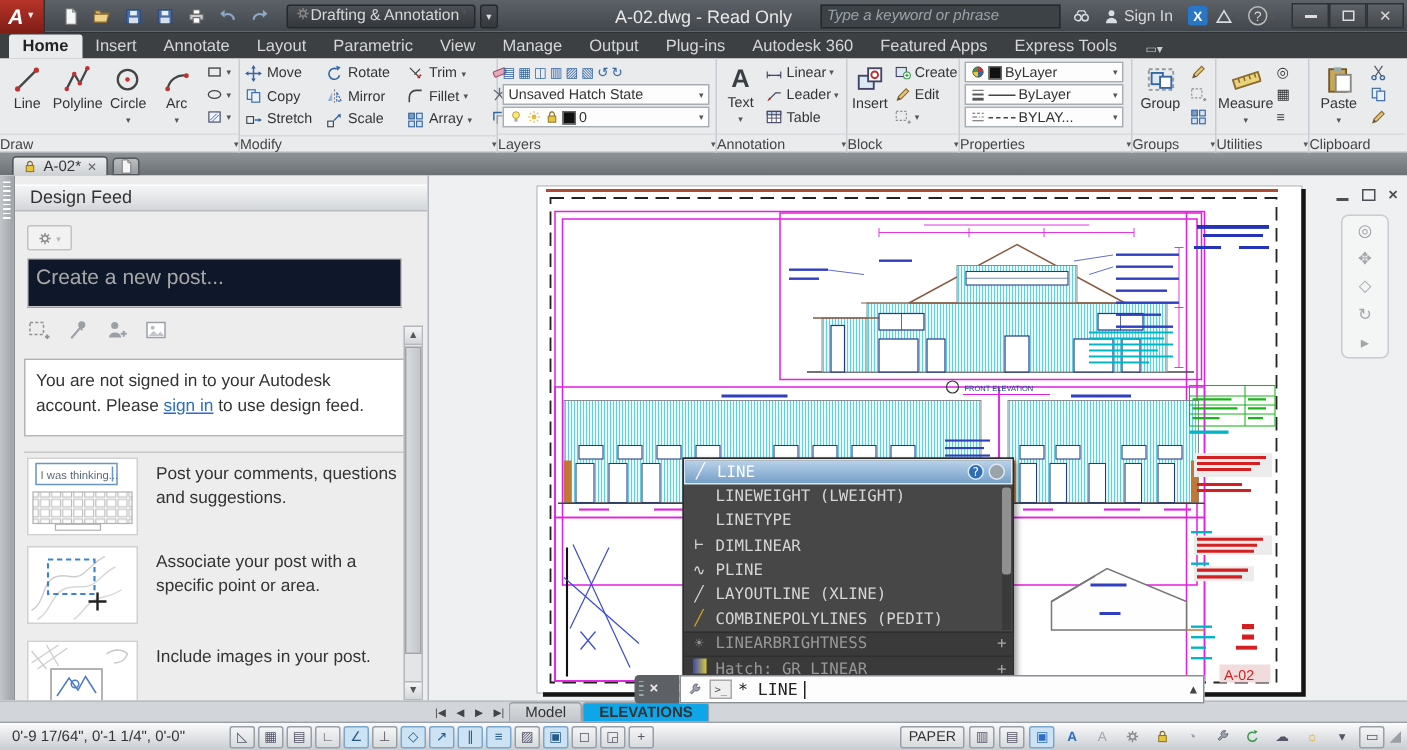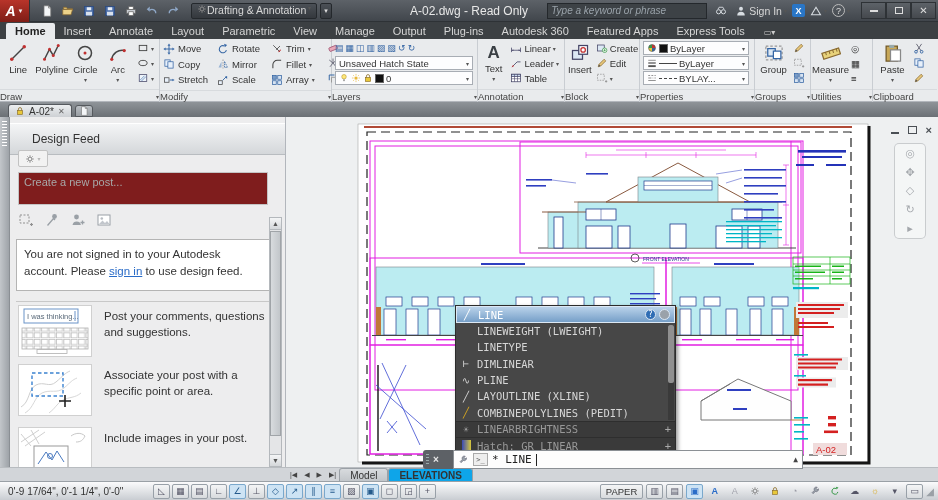--- a/index.html
+++ b/index.html
@@ -52,23 +52,23 @@
 .hdash{flex:1;height:0;border-top:1px dashed #444}
 
 #filetabs{position:absolute;left:0;top:102px;width:938px;height:15px;background:linear-gradient(#8f9499,#6b7075);display:flex;align-items:flex-end;padding-left:8px;gap:3px}
 .ftab{height:13px;background:linear-gradient(#eceef0,#cdd0d4);border:1px solid #55595e;border-bottom:none;border-radius:3px 3px 0 0;display:flex;align-items:center;gap:4px;padding:0 6px;font-size:10px;color:#333}
 .ftab .fx{color:#666;font-size:8px}
 .fplus{width:18px;height:12px;background:linear-gradient(#b9bec3,#989da2);border:1px solid #55595e;border-radius:3px 3px 0 0;display:flex;align-items:center;justify-content:center;font-size:8px;color:#3a5}
 
 #palette{position:absolute;left:0;top:117px;width:285px;height:350px;background:#ededee;overflow:hidden}
 .spine{position:absolute;left:0;top:0;width:10px;height:350px;background:linear-gradient(90deg,#c2c6ca,#9ea3a8);border-right:1px solid #8a8f94}
 .spine .grip{position:absolute;top:4px;left:2px;width:5px;height:26px;background:repeating-linear-gradient(#fff 0 1px,transparent 1px 3px)}
-.df-header{position:absolute;left:10px;top:6px;right:0;height:32px;background:linear-gradient(#f4f5f6,#d4d7da);border-top:1px solid #fff;border-bottom:1px solid #b8bcc0;display:flex;align-items:center;padding-left:22px;font-size:12px;color:#333}
+.df-header{position:absolute;left:10px;top:6px;right:0;height:18px;background:linear-gradient(#f4f5f6,#d4d7da);border-top:1px solid #fff;border-bottom:1px solid #b8bcc0;display:flex;align-items:flex-start;padding-left:10px;font-size:12px;color:#333}
 .df-gear{position:absolute;left:18px;top:33px;width:30px;height:17px;border:1px solid #c2c2c2;background:#f2f2f2;display:flex;align-items:center;justify-content:center;gap:2px;color:#b8b8b8;border-radius:2px}
-.df-post{position:absolute;left:18px;top:55px;width:250px;height:33px;background:#7f1d1d;border:1px solid #c4c4c4;padding:3px 5px;color:#a8a8a8;font-size:11px}
+.df-post{position:absolute;left:18px;top:55px;width:250px;height:33px;background:#0f172a;border:1px solid #c4c4c4;padding:3px 5px;color:#a8a8a8;font-size:14px}
 .df-icons{position:absolute;left:18px;top:95px;display:flex;gap:10px;align-items:center}
 .df-msg{position:absolute;left:16px;top:122px;width:256px;height:52px;background:#fff;border:1px solid #b4b4b4;padding:6px 7px;font-size:11.5px;line-height:1.45;color:#333}
 .df-msg a{color:#2a6cc8;text-decoration:underline}
 .df-div{position:absolute;left:16px;top:184px;width:256px;height:1px;background:#c8c8c8}
 .tip{position:absolute;left:18px;display:flex;gap:12px}
 .tip .ill{width:74px;height:52px;background:#fff;border:1px solid #d0d0d0;flex:none}
 .tip .ttext{width:168px;font-size:11.5px;line-height:1.4;color:#333;padding-top:3px}
 .df-scroll{position:absolute;right:3px;top:100px;width:13px;height:250px;background:#e4e5e7;border:1px solid #b4b8bc}
 .df-scroll .sa{height:12px;display:flex;align-items:center;justify-content:center;font-size:7px;color:#555;background:linear-gradient(#f4f5f6,#d4d7da);border-bottom:1px solid #b4b8bc}
 .df-scroll .sb{position:absolute;bottom:0;left:0;right:0;height:12px;display:flex;align-items:center;justify-content:center;font-size:7px;color:#555;background:linear-gradient(#f4f5f6,#d4d7da);border-top:1px solid #b4b8bc}

